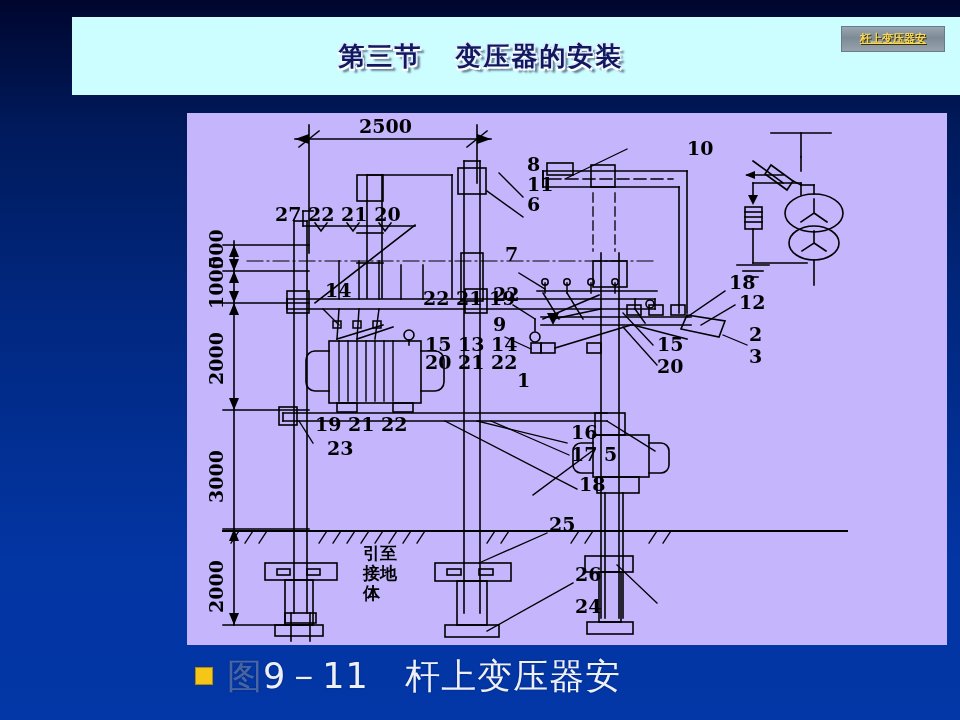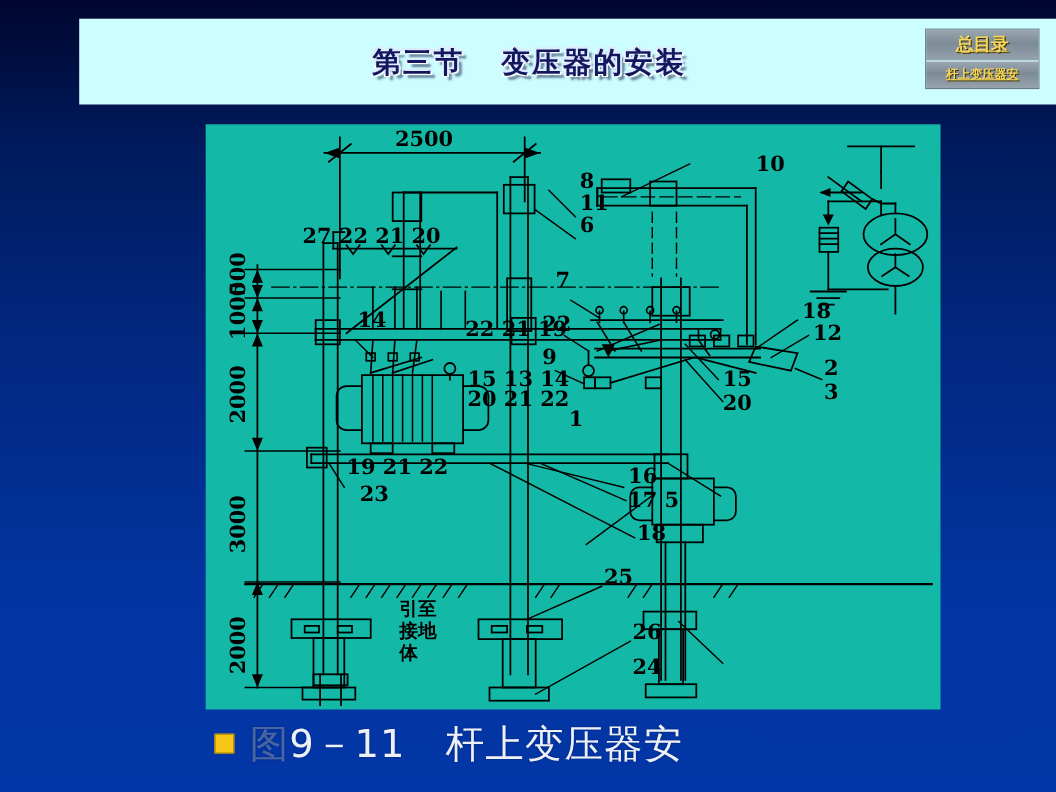--- a/index.html
+++ b/index.html
@@ -42,22 +42,22 @@
     text-align:center; cursor:pointer;
     color:#f6d75a; font-weight:bold;
     text-decoration:underline;
     text-shadow:1px 1px 0 #3c3000;
   }
   #nav-btn-main{ font-size:16px; padding:3px 0 4px; border-bottom:1px solid #cfe9ee; }
   #nav-btn-chapter{ font-size:11px; padding:4px 0 5px; }
 
   
   #figure-panel{
-    position:absolute; left:187px; top:113px; width:668px; height:532px;
-    background:#14b8a6;
+    position:absolute; left:187px; top:113px; width:760px; height:532px;
+    background:#c4b5fd;
     overflow:hidden;
   }
   #figure-svg{ display:block; width:668px; height:532px; }
 
   
   #caption-row{
     position:absolute; left:195px; top:648px; width:700px; height:56px;
     display:flex; align-items:center; gap:14px;text-align:center;
   }
   #caption-bullet{
@@ -73,21 +73,20 @@
   #caption-text .faint{ color:rgba(255,255,255,.30); }
 </style>
 </head>
 <body>
 
 <div id="header-banner">
   <div id="slide-title">第三节   变压器的安装</div>
 </div>
 
 <div id="nav-buttons">
-  <div class="nav-btn" id="nav-btn-main">总目录</div>
   <div class="nav-btn" id="nav-btn-chapter">杆上变压器安</div>
 </div>
 
 <div id="figure-panel">
 <svg id="figure-svg" viewBox="0 0 668 532">
   <g fill="none" stroke="#000" stroke-width="1.6" stroke-linecap="square">
 
     <line x1="122" y1="12" x2="122" y2="140"></line>
     <line x1="290" y1="12" x2="290" y2="70"></line>
     <line x1="108" y1="26" x2="304" y2="26"></line>

